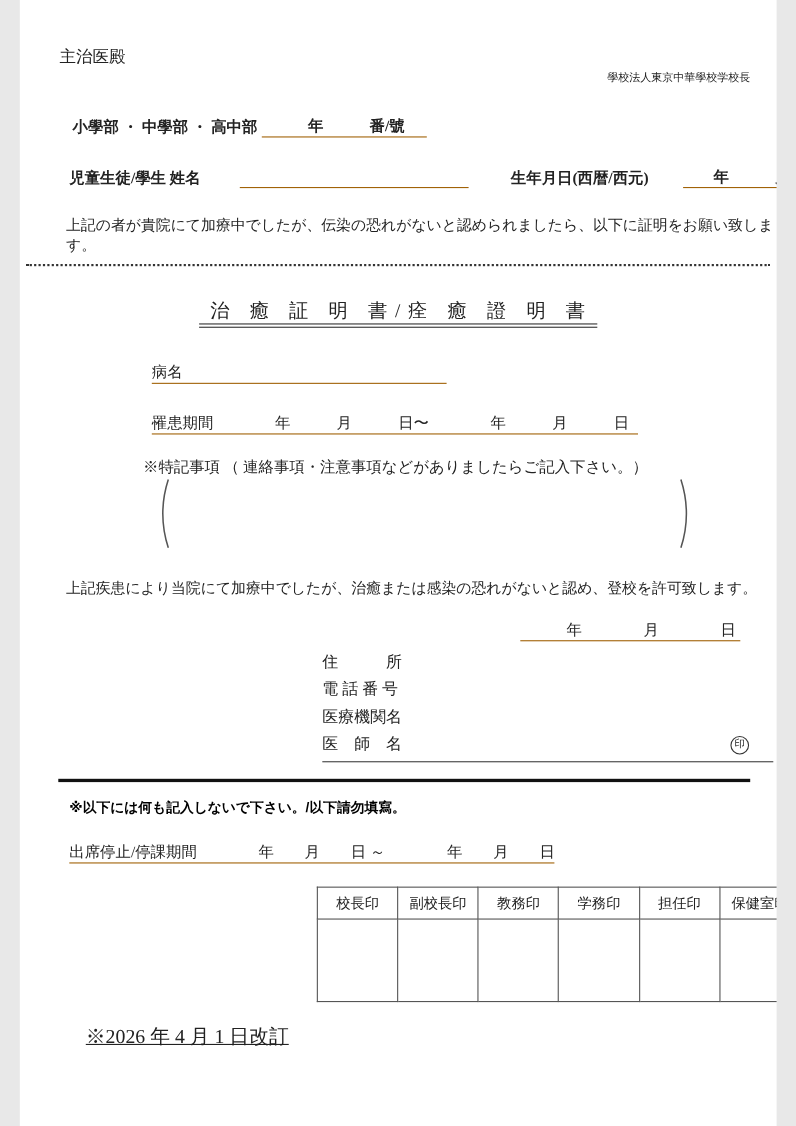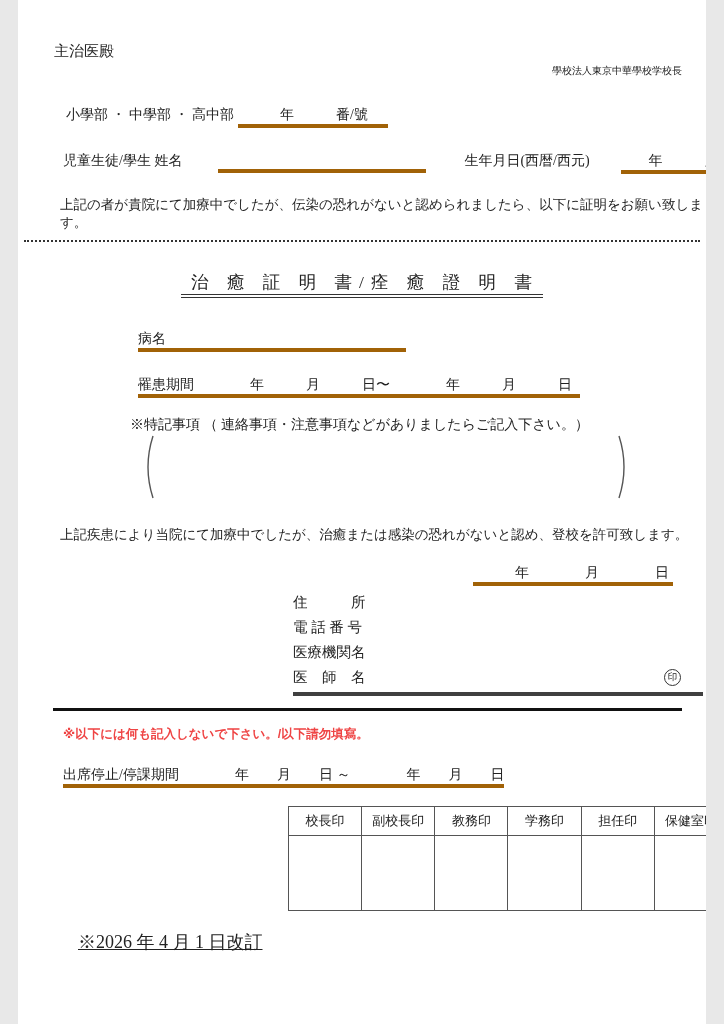--- a/index.html
+++ b/index.html
@@ -3,22 +3,22 @@
 <meta charset="utf-8">
 <style>
   html,body { margin:0; padding:0; background:#e8e8e8; }
   .sheet {
     position:relative; width:688px; height:1024px; margin:0 auto;
     background:#ffffff; color:#222;
     font-family:"Liberation Serif","DejaVu Serif",serif;
     overflow:hidden;
   }
   .abs { position:absolute; }
-  .u { border-bottom:4px solid #a16207; white-space:pre; display:inline-block; vertical-align:baseline; }
-  .row { display:flex; align-items:flex-start; }
+  .u { border-bottom:1px solid #a16207; white-space:pre; display:inline-block; vertical-align:baseline; }
+  .row { display:flex; align-items:center;font-weight:bold; }
   .pre { white-space:pre; }
 
   .addressee   { left:36px; top:42px;  font-size:15px; }
   .issuer      { right:24px; top:64px; font-size:10px; }
   .grade-line  { left:48px; top:106px; font-size:14px; }
   .grade-fill  { min-width:150px; margin-left:4px; }
   .name-line   { left:45px; top:152px; font-size:14px; width:660px;gap:30px; }
   .name-fill   { width:208px; height:17px; margin:0 8px 0 6px; flex:0 0 auto; }
   .dob-fill    { margin-left:1px; }
   .request     { left:42px; top:196px; font-size:13.5px; }
@@ -32,26 +32,26 @@
   .notes-label { left:112px; top:416px; font-size:14px; }
   .paren       { top:434px; }
   .paren-l     { left:122px; }
   .paren-r     { left:598px; }
   .permission  { left:42px; top:526px; font-size:13.5px; }
   .date-line   { left:455px; top:564px; font-size:14px; }
   .date-line .u{ min-width:200px; }
   .addr-block  { left:275px; top:590px; font-size:14.5px; line-height:25px; }
   .addr-block div { white-space:pre; }
   .doctor-row  { display:inline-flex; width:388px; justify-content:space-between;
-                 align-items:center; border-bottom:4px solid #404040; padding:0 22px 2px 0; }
+                 align-items:center; border-bottom:1px solid #404040; padding:0 22px 2px 0; }
   .seal-circle { width:15px; height:15px; border:1px solid #333; border-radius:50%;
                  display:inline-flex; align-items:center; justify-content:center;
                  font-size:9.5px; line-height:1; }
   .thick-line  { left:35px; right:24px; top:708px; border-top:3px solid #111; height:0; }
-  .red-note    { left:45px; top:726px; font-size:12.5px; font-weight:bold; color:#ef4444;
+  .red-note    { left:45px; top:726px; font-size:12.5px; font-weight:bold; color:#000000;
                  font-family:"Liberation Sans","DejaVu Sans",sans-serif; }
   .suspension  { left:45px; top:766px; font-size:14px; }
   .suspension .u { min-width:415px; }
   .stamp-table { left:270px; top:806px; }
   table { border-collapse:collapse; table-layout:fixed; width:440px; }
   th,td { border:1px solid #555; font-weight:normal; font-size:13px; text-align:center; }
   th { height:26px; padding:1px 2px; }
   td { height:72px; }
   .revision    { left:60px; top:930px; font-size:18px; white-space:pre;text-decoration:underline; }
 </style>

